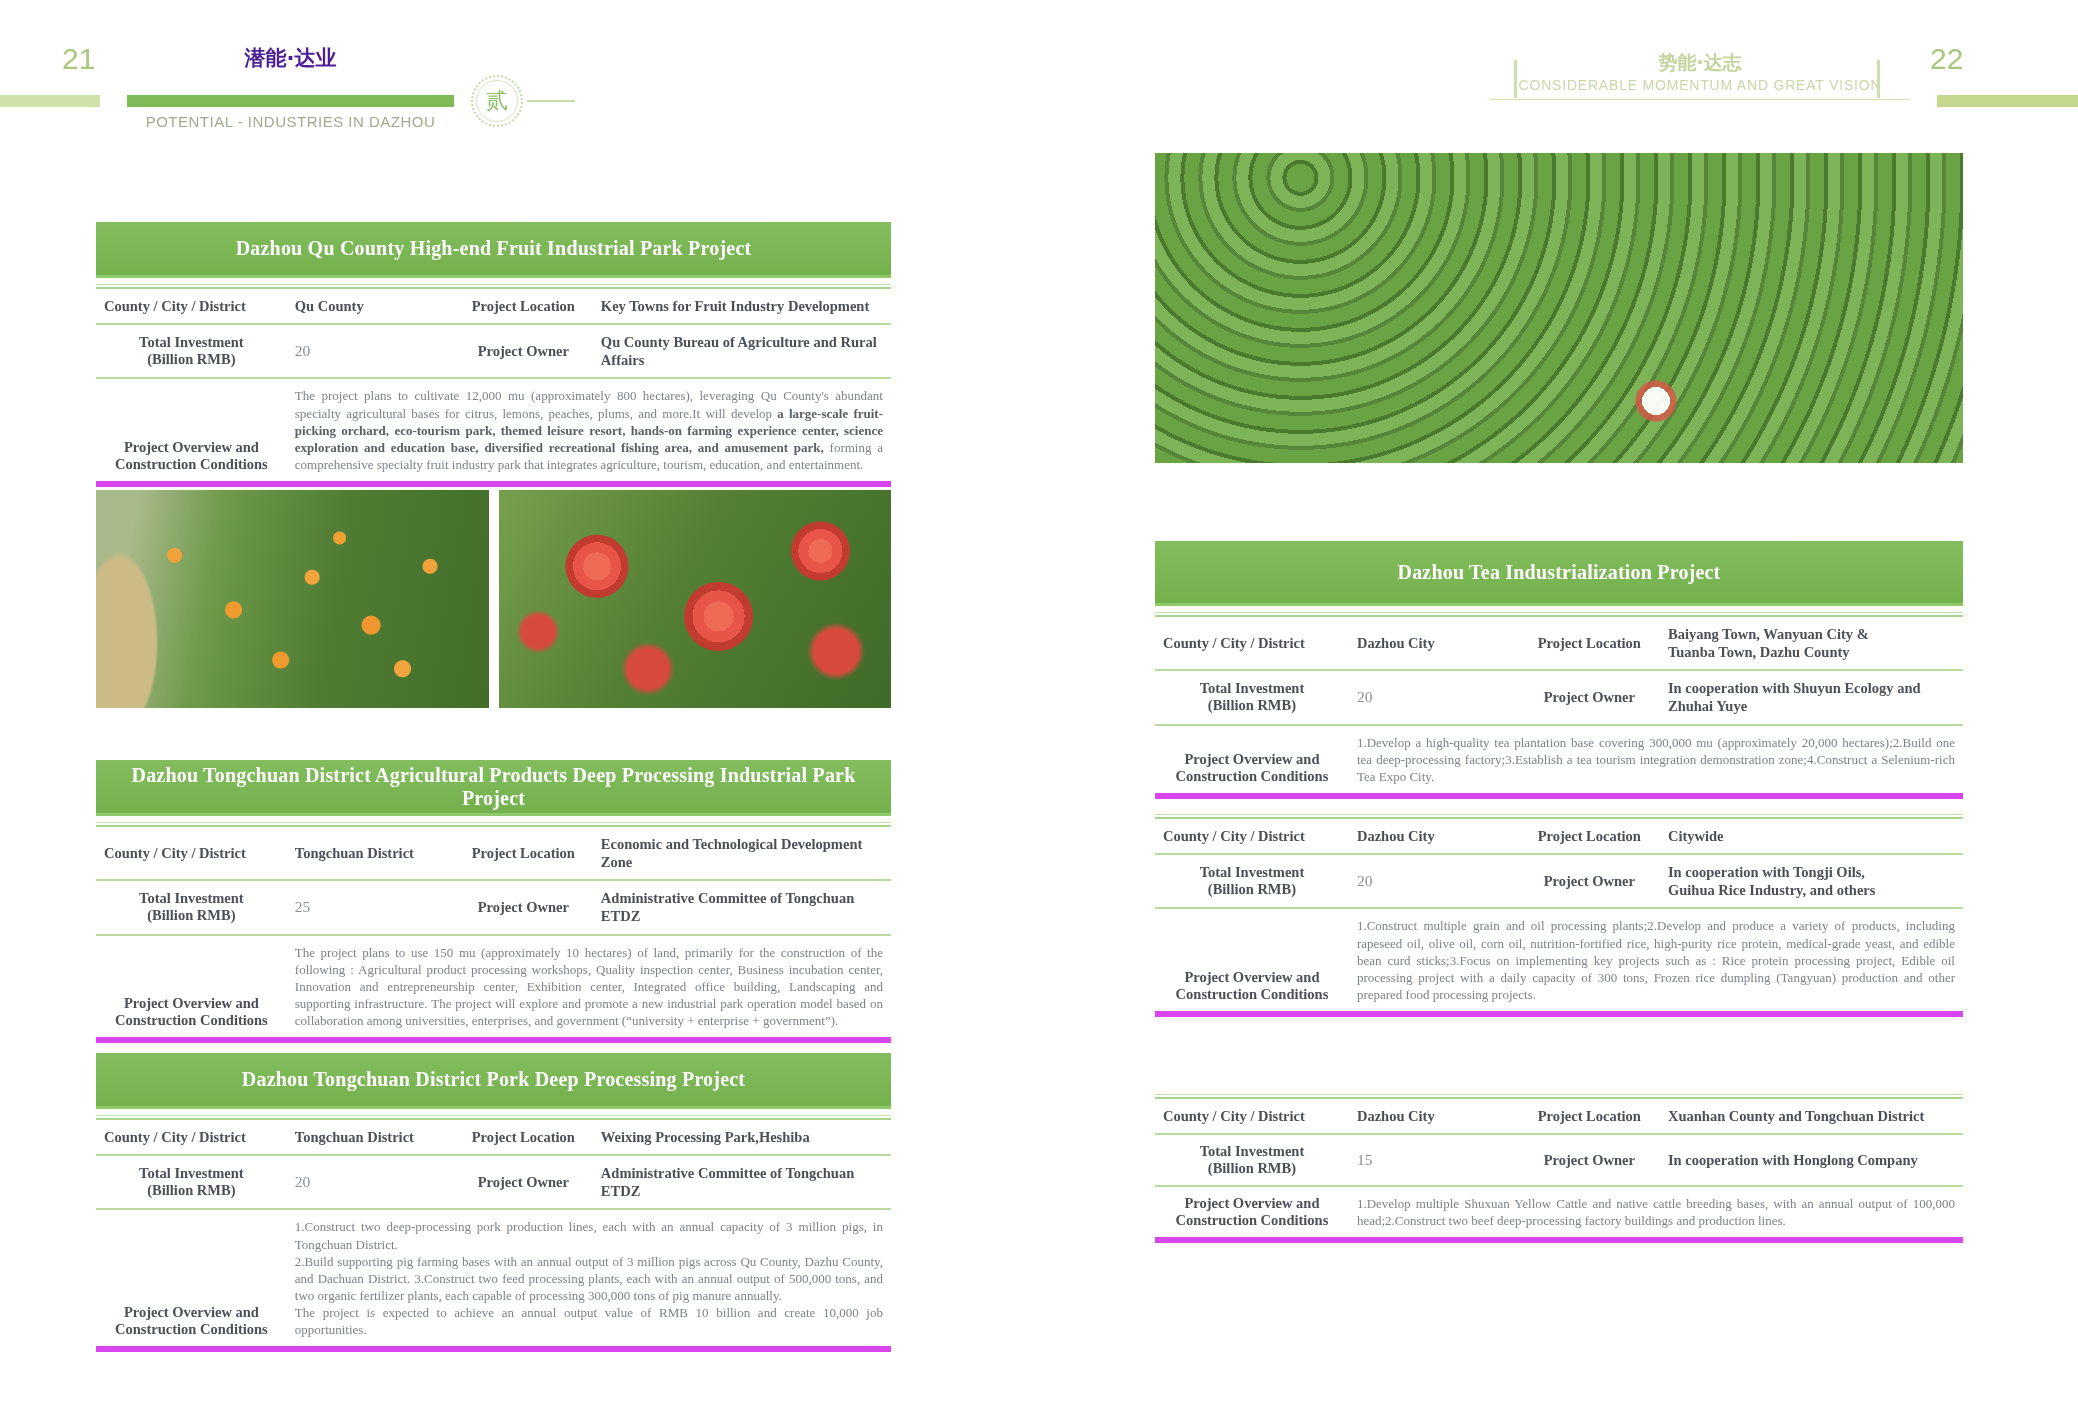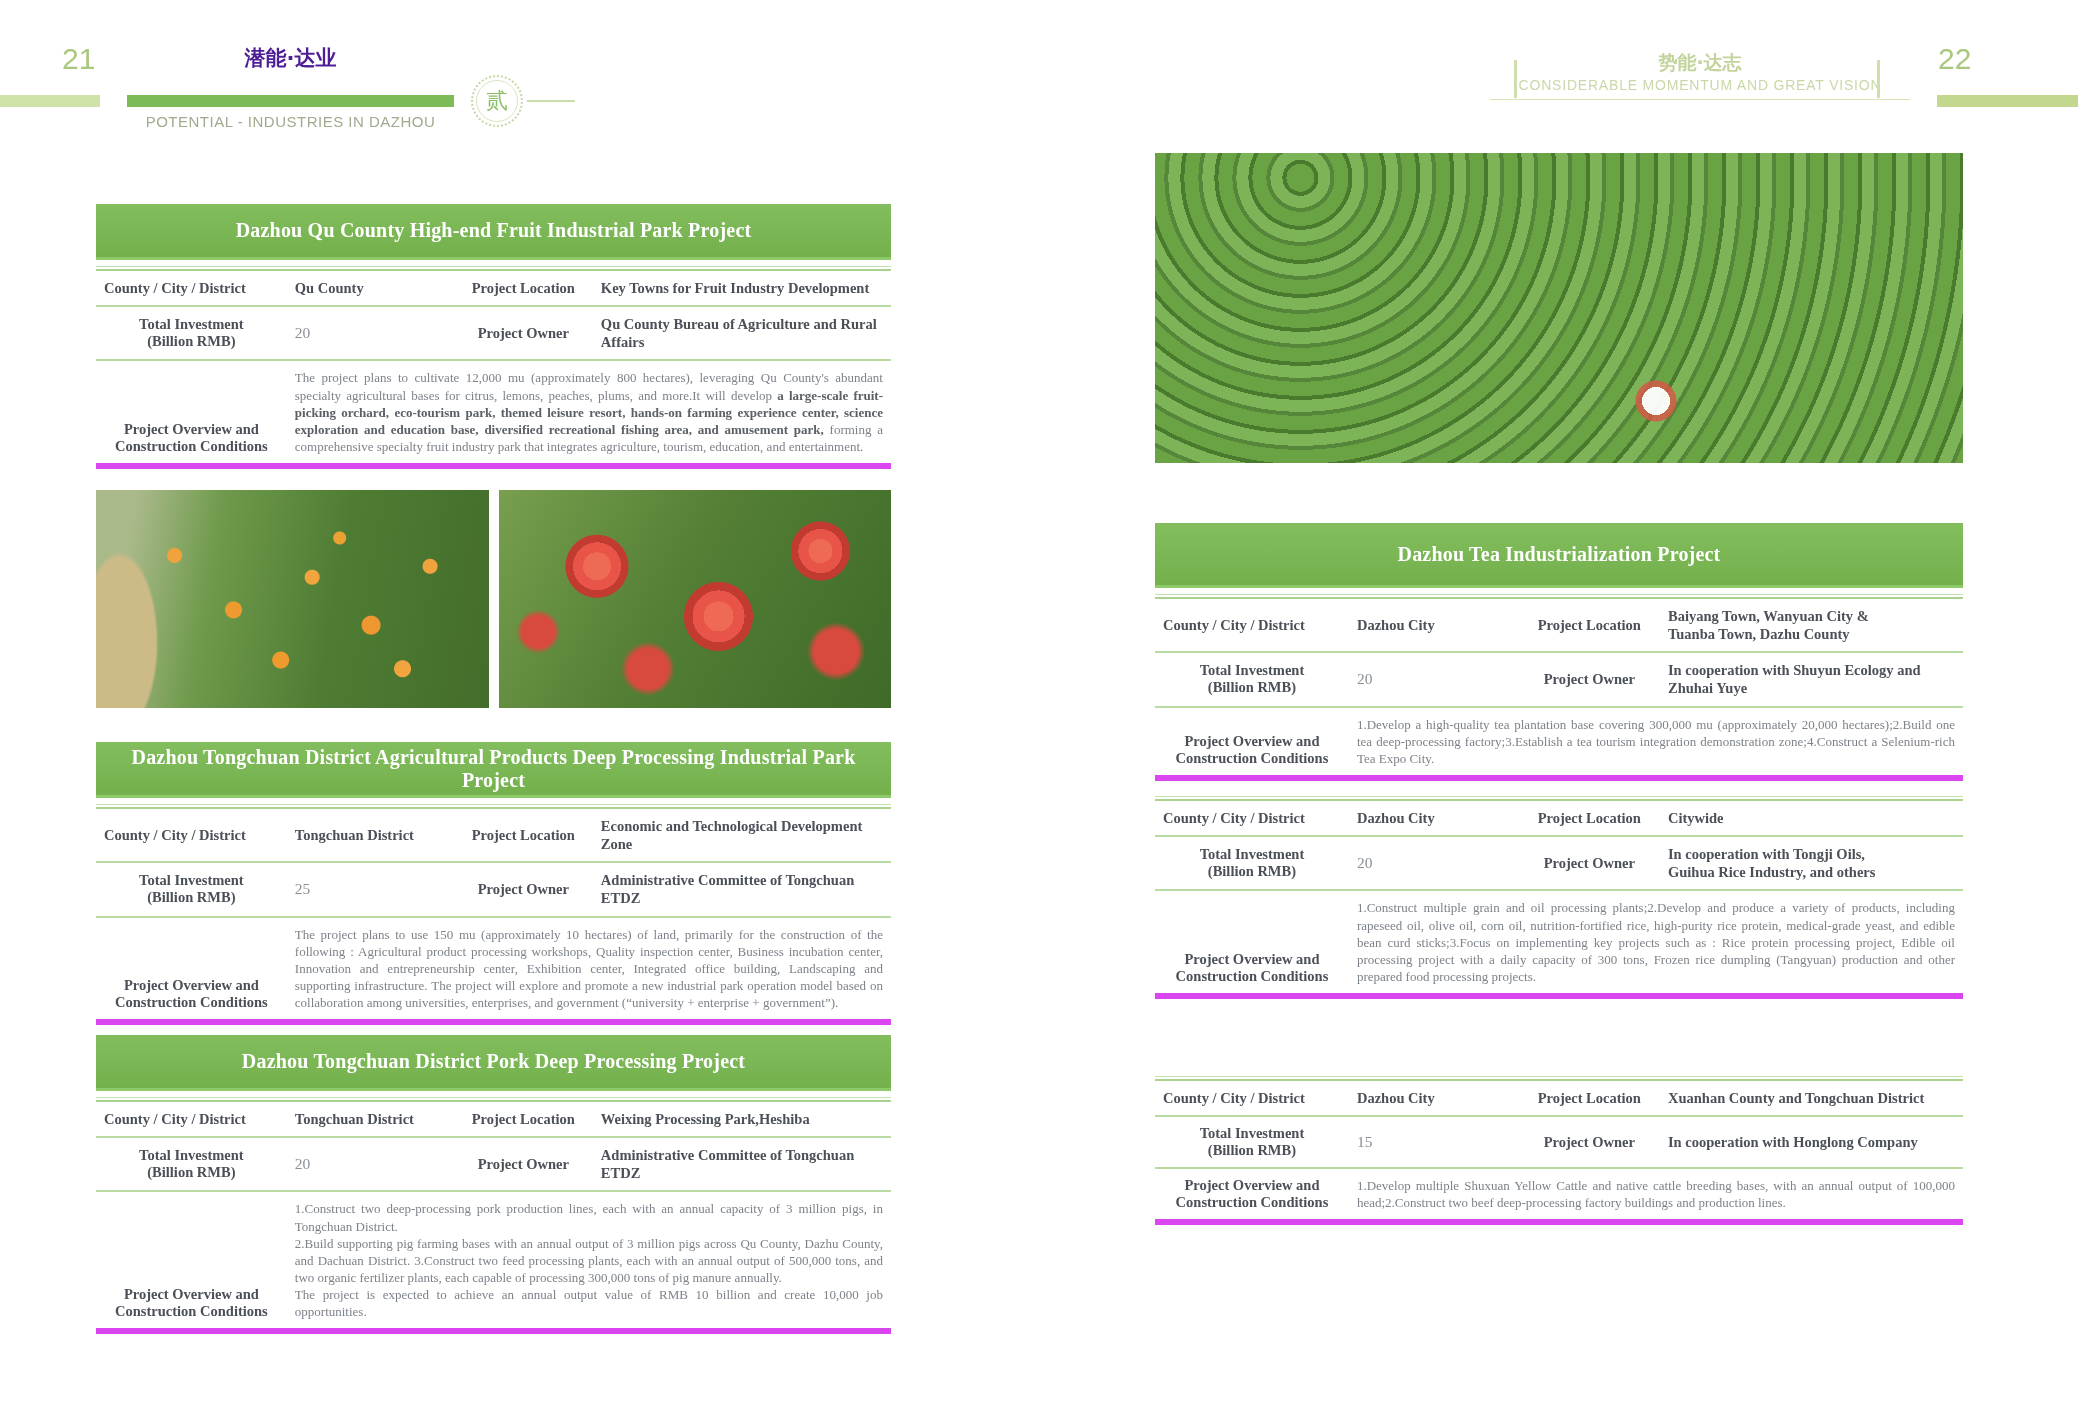--- a/index.html
+++ b/index.html
@@ -2,21 +2,21 @@
 <html><head>
 <meta charset="utf-8">
 <style>
   * { margin:0; padding:0; box-sizing:border-box; }
   html,body { width:2078px; height:1415px; background:#ffffff; }
   body { position:relative; font-family:"Liberation Serif", serif; color:#4b5058; overflow:hidden; }
 
   
   .pgnum { position:absolute; font-family:"Liberation Sans", sans-serif; font-size:30px; color:#a9c87e; }
   #pgnum-left { left:62px; top:42px; }
-  #pgnum-right { left:1930px; top:42px;margin-left:8px; }
+  #pgnum-right { left:1930px; top:42px; }
   .corner-bar { position:absolute; height:12px; }
   #corner-bar-left { left:0; top:95px; width:100px; background:#cfe2a8; }
   #corner-bar-right { left:1937px; top:95px; width:141px; background:#c3d88e; }
   #hdr-cn-left { position:absolute; left:127px; top:44px; width:327px; text-align:center;
     font-family:"DejaVu Sans", sans-serif; font-size:21px; font-weight:bold; color:#4c1d95; }
   #hdr-bar-left { position:absolute; left:127px; top:95px; width:327px; height:12px; background:#7cbb55; }
   #hdr-en-left { position:absolute; left:110px; top:113px; width:361px; text-align:center;
     font-family:"Liberation Sans", sans-serif; font-size:15px; color:#9fab8e; letter-spacing:.5px; }
   #seal { position:absolute; left:471px; top:75px; width:52px; height:52px; border-radius:50%;
     border:2px dotted #c2d9a4; display:flex; align-items:center; justify-content:center; background:#fff; }
@@ -27,21 +27,21 @@
 
   #hdr-cn-right { position:absolute; left:1530px; top:50px; width:340px; text-align:center;
     font-family:"DejaVu Sans", sans-serif; font-size:19px; font-weight:bold; color:#c2d49c; }
   #hdr-en-right { position:absolute; left:1500px; top:77px; width:400px; text-align:center;
     font-family:"Liberation Sans", sans-serif; font-size:14px; color:#c8d8a8; letter-spacing:.8px; }
   .hdr-vbar { position:absolute; top:60px; width:3px; height:38px; background:#cde0ab; }
   #hdr-vbar-l { left:1514px; } #hdr-vbar-r { left:1877px; }
   #hdr-rule-right { position:absolute; left:1490px; top:99px; width:420px; height:1px; background:#d4e3b4; }
 
   
-  .card { position:absolute; }
+  .card { position:absolute;margin-top:18px; }
   .card.colL { left:96px; width:795px; }
   .card.colR { left:1155px; width:808px; }
   .banner { background:linear-gradient(180deg,#83bd5e,#73b14c); display:flex; align-items:center; justify-content:center;
     border-bottom:3px solid #8ec96a; }
   .colL .banner { height:56px; }
   .colR .banner { height:65px; }
   .banner h2 { color:#ffffff; font-size:20px; font-weight:bold; letter-spacing:.2px; text-align:center; padding:0 14px; }
   .rule-double { height:5px; margin-top:6px; border-top:1px solid #c6e1b0; border-bottom:2px solid #a9d38e; }
   .trow { display:flex; align-items:center; border-bottom:2px solid #b9dba2; padding:8px 0; }
   .trow.last { border-bottom:6px solid #d946ef; align-items:flex-end; }

